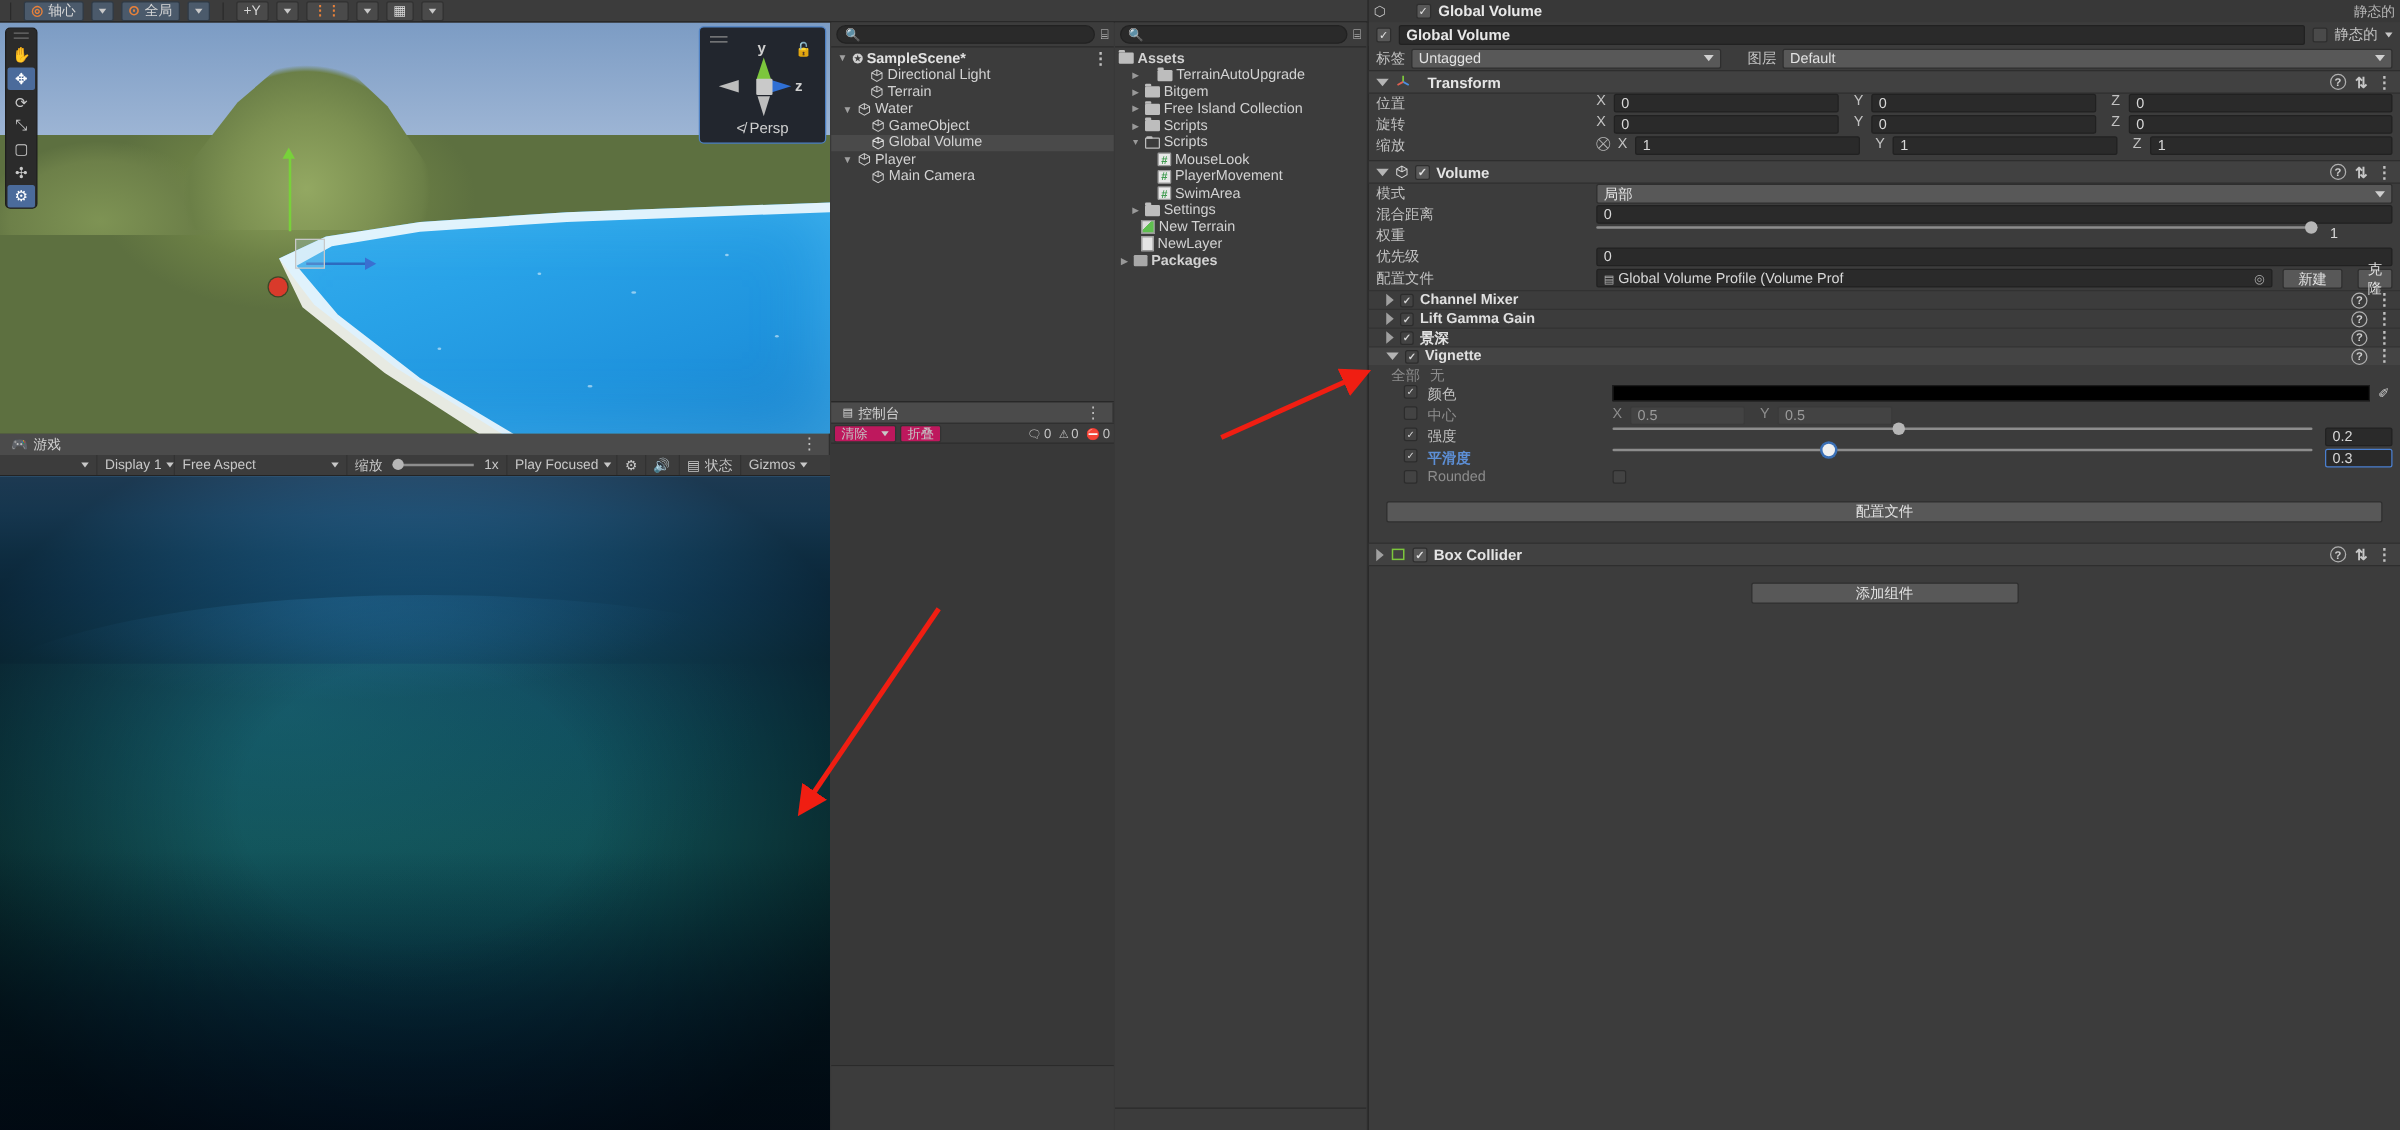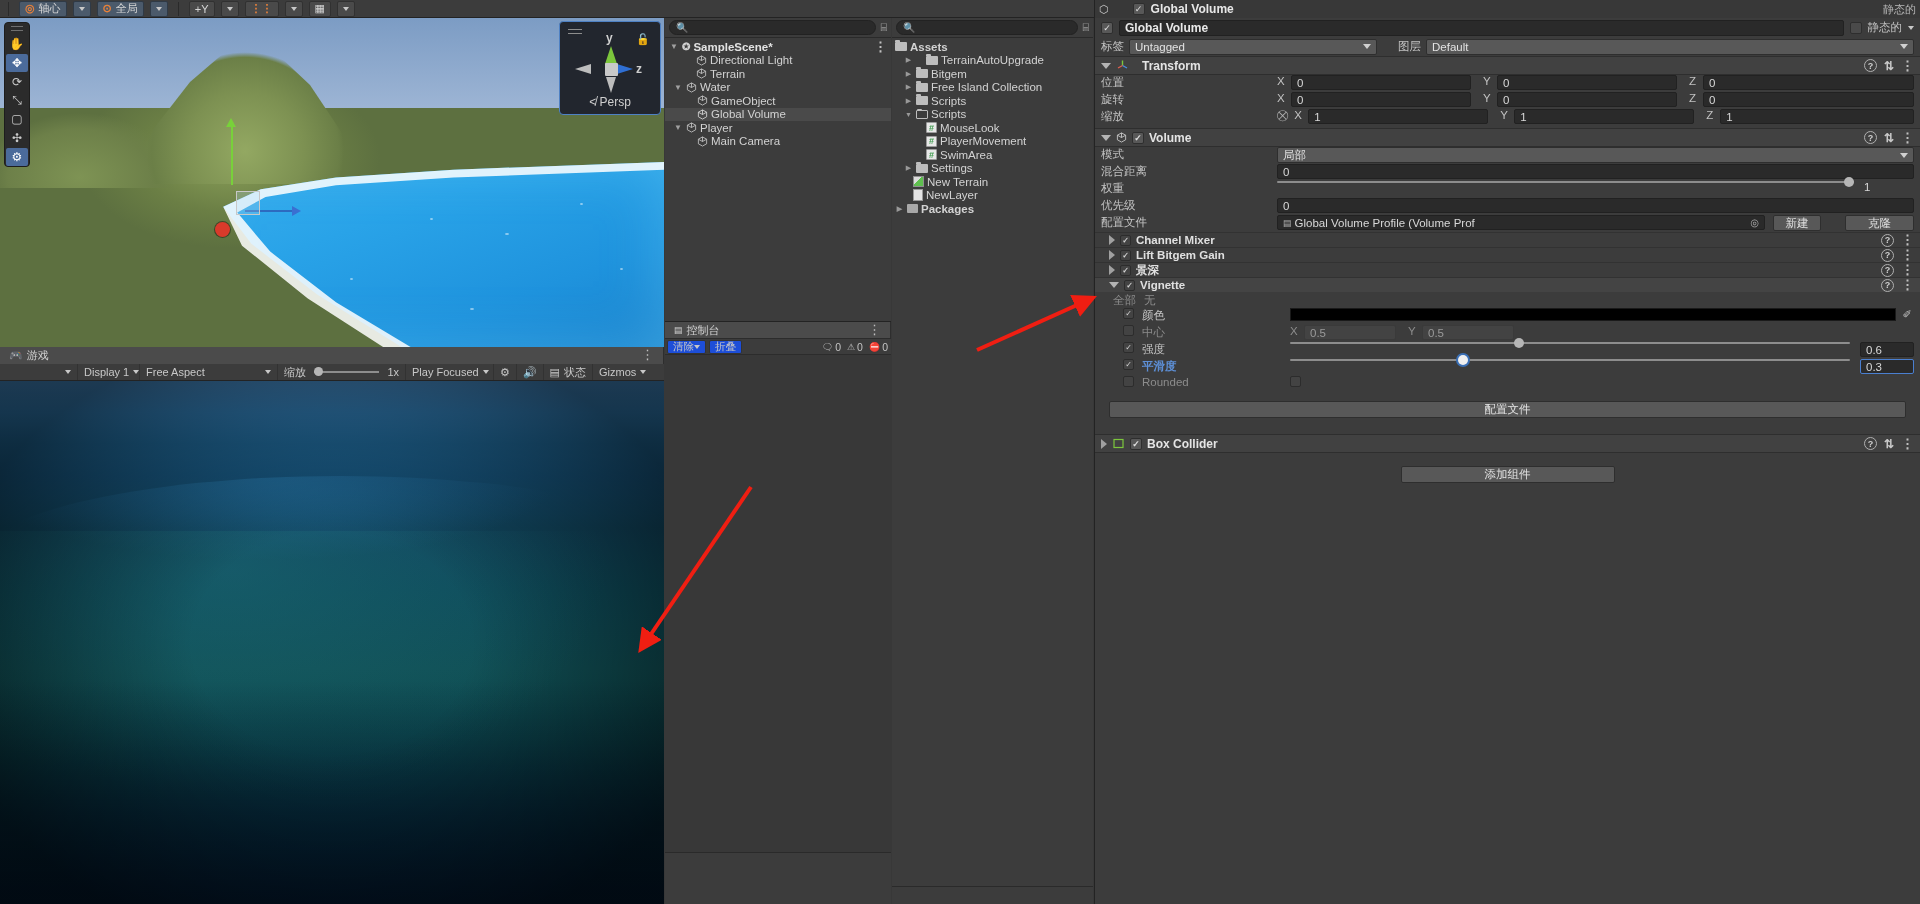--- a/index.html
+++ b/index.html
@@ -175,21 +175,21 @@
   .cube-icon { width:11px; height:11px; display:inline-block; }
   .hdots { margin-left:auto; color:#b0b0b0; }
 
   
   #console { position:absolute; left:665px; top:321px; width:226px; height:583px; background:#383838; border-top:1px solid #232323; }
   #console-tabbar { height:16px; background:#383838; display:flex; align-items:center; }
   #console-toolbar {
     height:17px; background:#3c3c3c; border-top:1px solid #2c2c2c; border-bottom:1px solid #2c2c2c;
     display:flex; align-items:center; font-size:10.5px; gap:0; padding-left:2px;
   }
-  .c-btn { height:14px; display:flex; align-items:center; gap:0; padding:0 5px; background:#1d4ed8; border:1px solid #333; border-radius:2px; margin-right:3px;}
+  .c-btn { height:14px; display:flex; align-items:center; gap:11px; padding:0 5px; background:#be185d; border:1px solid #333; border-radius:2px; margin-right:3px;}
   .c-count { display:flex; align-items:center; gap:2px; padding:0 3px; color:#c4c4c4;}
   #console-body { position:absolute; left:0; top:50px; width:226px; height:480px; background:#383838; }
   #console-split { position:absolute; left:0; top:530px; width:226px; height:1px; background:#2a2a2a; }
   #console-detail { position:absolute; left:0; top:531px; width:226px; height:100px; background:#3c3c3c; }
 
   
   #project { position:absolute; left:892px; top:18px; width:201px; height:886px; background:#3c3c3c; }
   #project-search { height:20px; display:flex; align-items:center; gap:4px; padding:0 4px; border-bottom:1px solid #2a2a2a;}
   #project-list { padding-top:2px; }
   .prow { height:13.5px; display:flex; align-items:center; gap:3px; font-size:11.5px; color:#d2d2d2;}
@@ -750,38 +750,38 @@
     <div class="prop-row">
       <span class="prop-label">配置文件</span>
       <div class="field" style="flex:1;gap:3px">
         <span style="font-size:9px;color:#b0b0b0">▤</span>
         <span style="overflow:hidden;white-space:nowrap">Global Volume Profile (Volume Prof</span>
         <span style="margin-left:auto;font-size:10px;color:#b0b0b0">◎</span>
       </div>
       <div class="btn" style="width:48px;margin-left:4px">
           <span>新建</span>
         </div>
-      <div class="btn" style="width:69px;margin-left:20px">
+      <div class="btn" style="width:28px;margin-left:8px">
           <span>克隆</span>
         </div>
     </div>
 
     <div class="ovr-header">
       <span class="tri-closed"></span>
       <span class="cb-sm">✓</span>
       <span>Channel Mixer</span>
       <span class="spacer">
         <span class="help-icon">?</span>
         <span class="dots-v">⋮</span>
       </span>
     </div>
     <div class="ovr-header">
       <span class="tri-closed"></span>
       <span class="cb-sm">✓</span>
-      <span>Lift Bitgem Gain</span>
+      <span>Lift Gamma Gain</span>
       <span class="spacer">
         <span class="help-icon">?</span>
         <span class="dots-v">⋮</span>
       </span>
     </div>
     <div class="ovr-header">
       <span class="tri-closed"></span>
       <span class="cb-sm">✓</span>
       <span>景深</span>
       <span class="spacer">
@@ -824,21 +824,21 @@
         </div>
     </div>
 
     <div class="prop-row">
       <span class="cb-sm" style="margin-left:22px">✓</span>
       <span class="lbl" style="width:144px;margin-left:4px">强度</span>
       <span class="slider-track" style="margin-right:6px">
         <span class="slider-knob" style="left:40%"></span>
       </span>
       <div class="field" style="width:54px">
-          <span>0.6</span>
+          <span>0.2</span>
         </div>
     </div>
 
     <div class="prop-row">
       <span class="cb-sm" style="margin-left:22px">✓</span>
       <span class="lbl blue" style="width:144px;margin-left:4px">平滑度</span>
       <span class="slider-track" style="margin-right:6px">
         <span class="slider-knob active" style="left:30%"></span>
       </span>
       <div class="field" style="width:54px;border-color:#4a7fd0;background:#2a2a2a">

